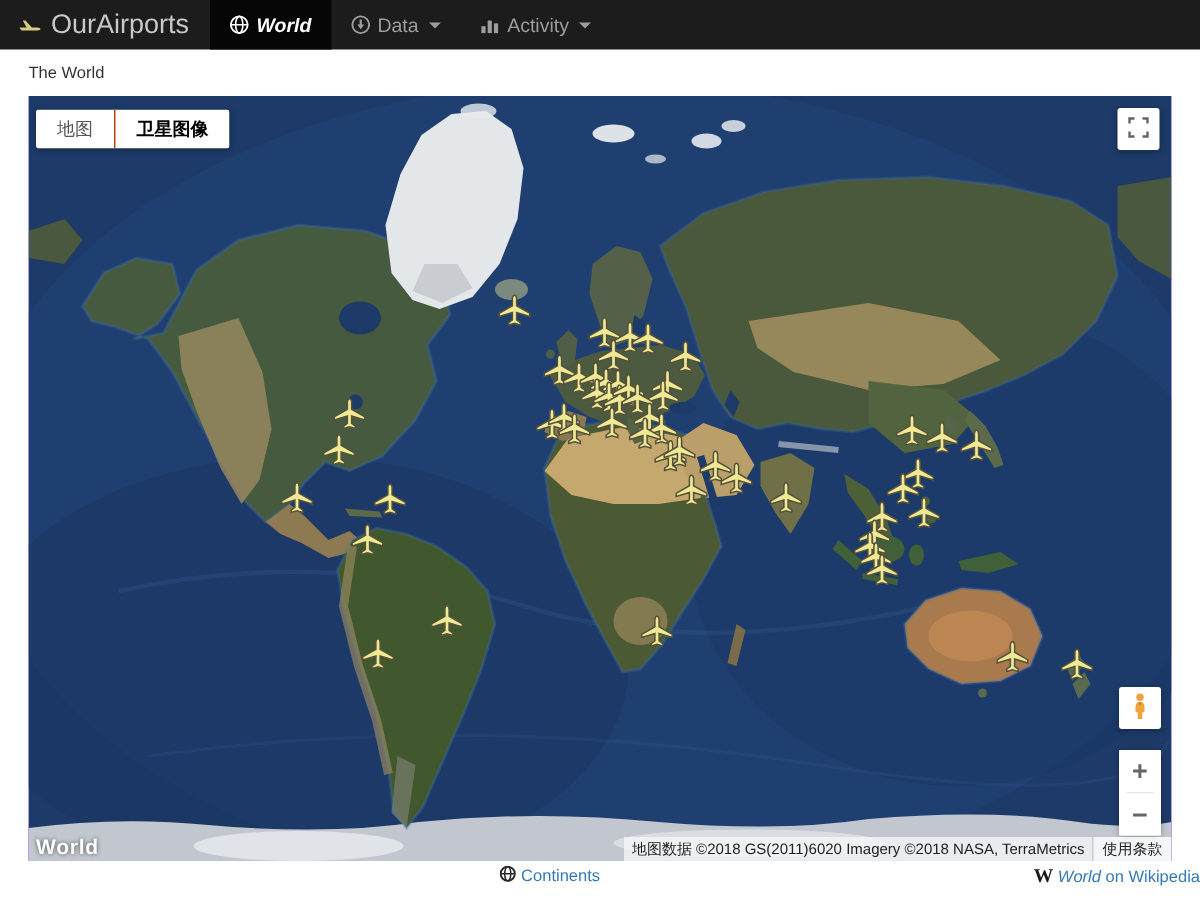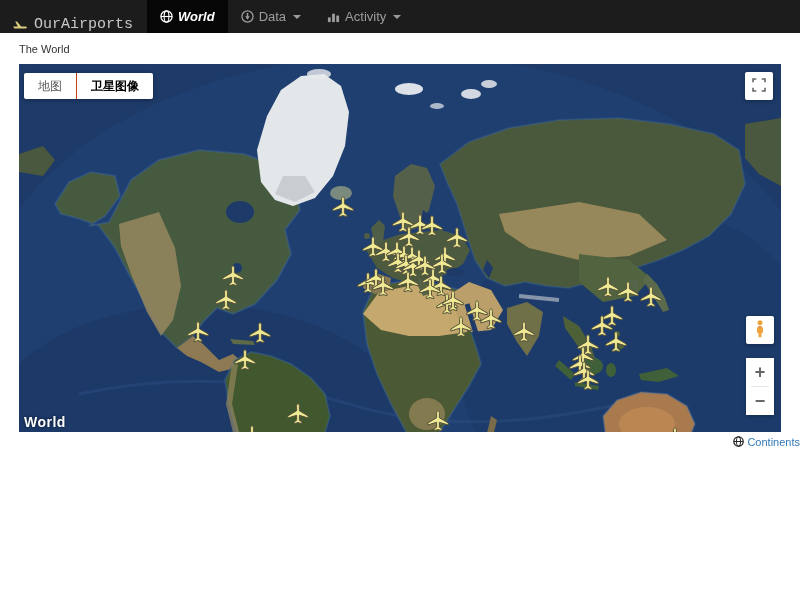--- a/index.html
+++ b/index.html
@@ -2,36 +2,36 @@
 <html><head>
 <meta charset="utf-8">
 <style>
   * { margin:0; padding:0; box-sizing:border-box; }
   html,body { width:800px; height:600px; overflow:hidden; background:#fff;
               font-family:"Liberation Sans", sans-serif; }
 
   
   .navbar { height:33px; background:#1c1c1c; display:flex; align-items:stretch;
             font-size:13px; color:#9d9d9d; }
-  .brand { display:flex; align-items:flex-end; gap:6px; padding:0 14px 0 12px; color:#c8c8c8;
-           font-size:15px; cursor:pointer;font-family:Liberation Mono, monospace; }
+  .brand { display:flex; align-items:center; gap:6px; padding:0 14px 0 12px; color:#c8c8c8;
+           font-size:18px; cursor:pointer; }
   .nav-item { display:flex; align-items:center; gap:5px; padding:0 13px; cursor:pointer; }
   .nav-item.active { background:#060606; color:#fff; }
   .nav-item.active .lbl { font-style:italic; font-weight:bold; }
   .badge { background:#a9a9a9; color:#1c1c1c; font-weight:bold; font-size:11px;
            padding:1px 7px; border-radius:9px; }
   .caret { width:0; height:0; border-left:4px solid transparent; border-right:4px solid transparent;
            border-top:4px solid #9d9d9d; margin-left:2px; }
   .navicon { display:inline-flex; }
 
   
   .page-title { font-size:11px; color:#333; padding:10px 0 9px 19px; }
 
   
-  .map-wrap { position:relative; width:762px; height:368px; margin:0 19px;
+  .map-wrap { position:relative; width:762px; height:510px; margin:0 19px;
               background:#8b5cf6; overflow:hidden;padding-left:16px; }
   .map-svg { position:absolute; left:0; top:0; width:762px; height:510px; }
 
   .marker { position:absolute; width:24px; height:24px; margin-left:-12px; margin-top:-12px;
             cursor:pointer; }
 
   .maptype { position:absolute; left:5px; top:9px; display:flex;
              box-shadow:0 1px 4px rgba(0,0,0,.3); border-radius:2px; overflow:hidden;
              font-size:12px; z-index:5; }
   .maptype button { border:0; background:#fff; padding:5px 14px; height:26px; cursor:pointer;
@@ -389,28 +389,36 @@
   </button>
 
   <div class="zoomctrl">
     <button>+</button>
     <div class="zdiv"></div>
     <button>−</button>
   </div>
 
   <div class="google-logo">World</div>
 
+  <div class="attrib">
+    <span class="atext">地图数据 ©2018 GS(2011)6020 Imagery ©2018 NASA, TerraMetrics</span>
+    <a class="terms">使用条款</a>
+  </div>
 </div>
 
 <div class="footer">
   <div class="fcell">
     <a class="flink">
       <span style="display:inline-block;vertical-align:-1px;">
         <svg width="11" height="11" viewBox="0 0 14 14">
             <circle cx="7" cy="7" r="6" fill="none" stroke="#2a2a2a" stroke-width="1.6"></circle>
             <line x1="1" y1="7" x2="13" y2="7" stroke="#2a2a2a" stroke-width="1.3"></line>
             <ellipse cx="7" cy="7" rx="2.6" ry="6" fill="none" stroke="#2a2a2a" stroke-width="1.3"></ellipse>
           </svg>
       </span>
       <span>Continents</span>
     </a>
   </div>
+  <div class="fcell">
+    <span class="wiki-w">W</span>
+    <a class="flink"><span class="wital">World</span><span> on Wikipedia</span></a>
+  </div>
 </div>
 
 </body></html>

